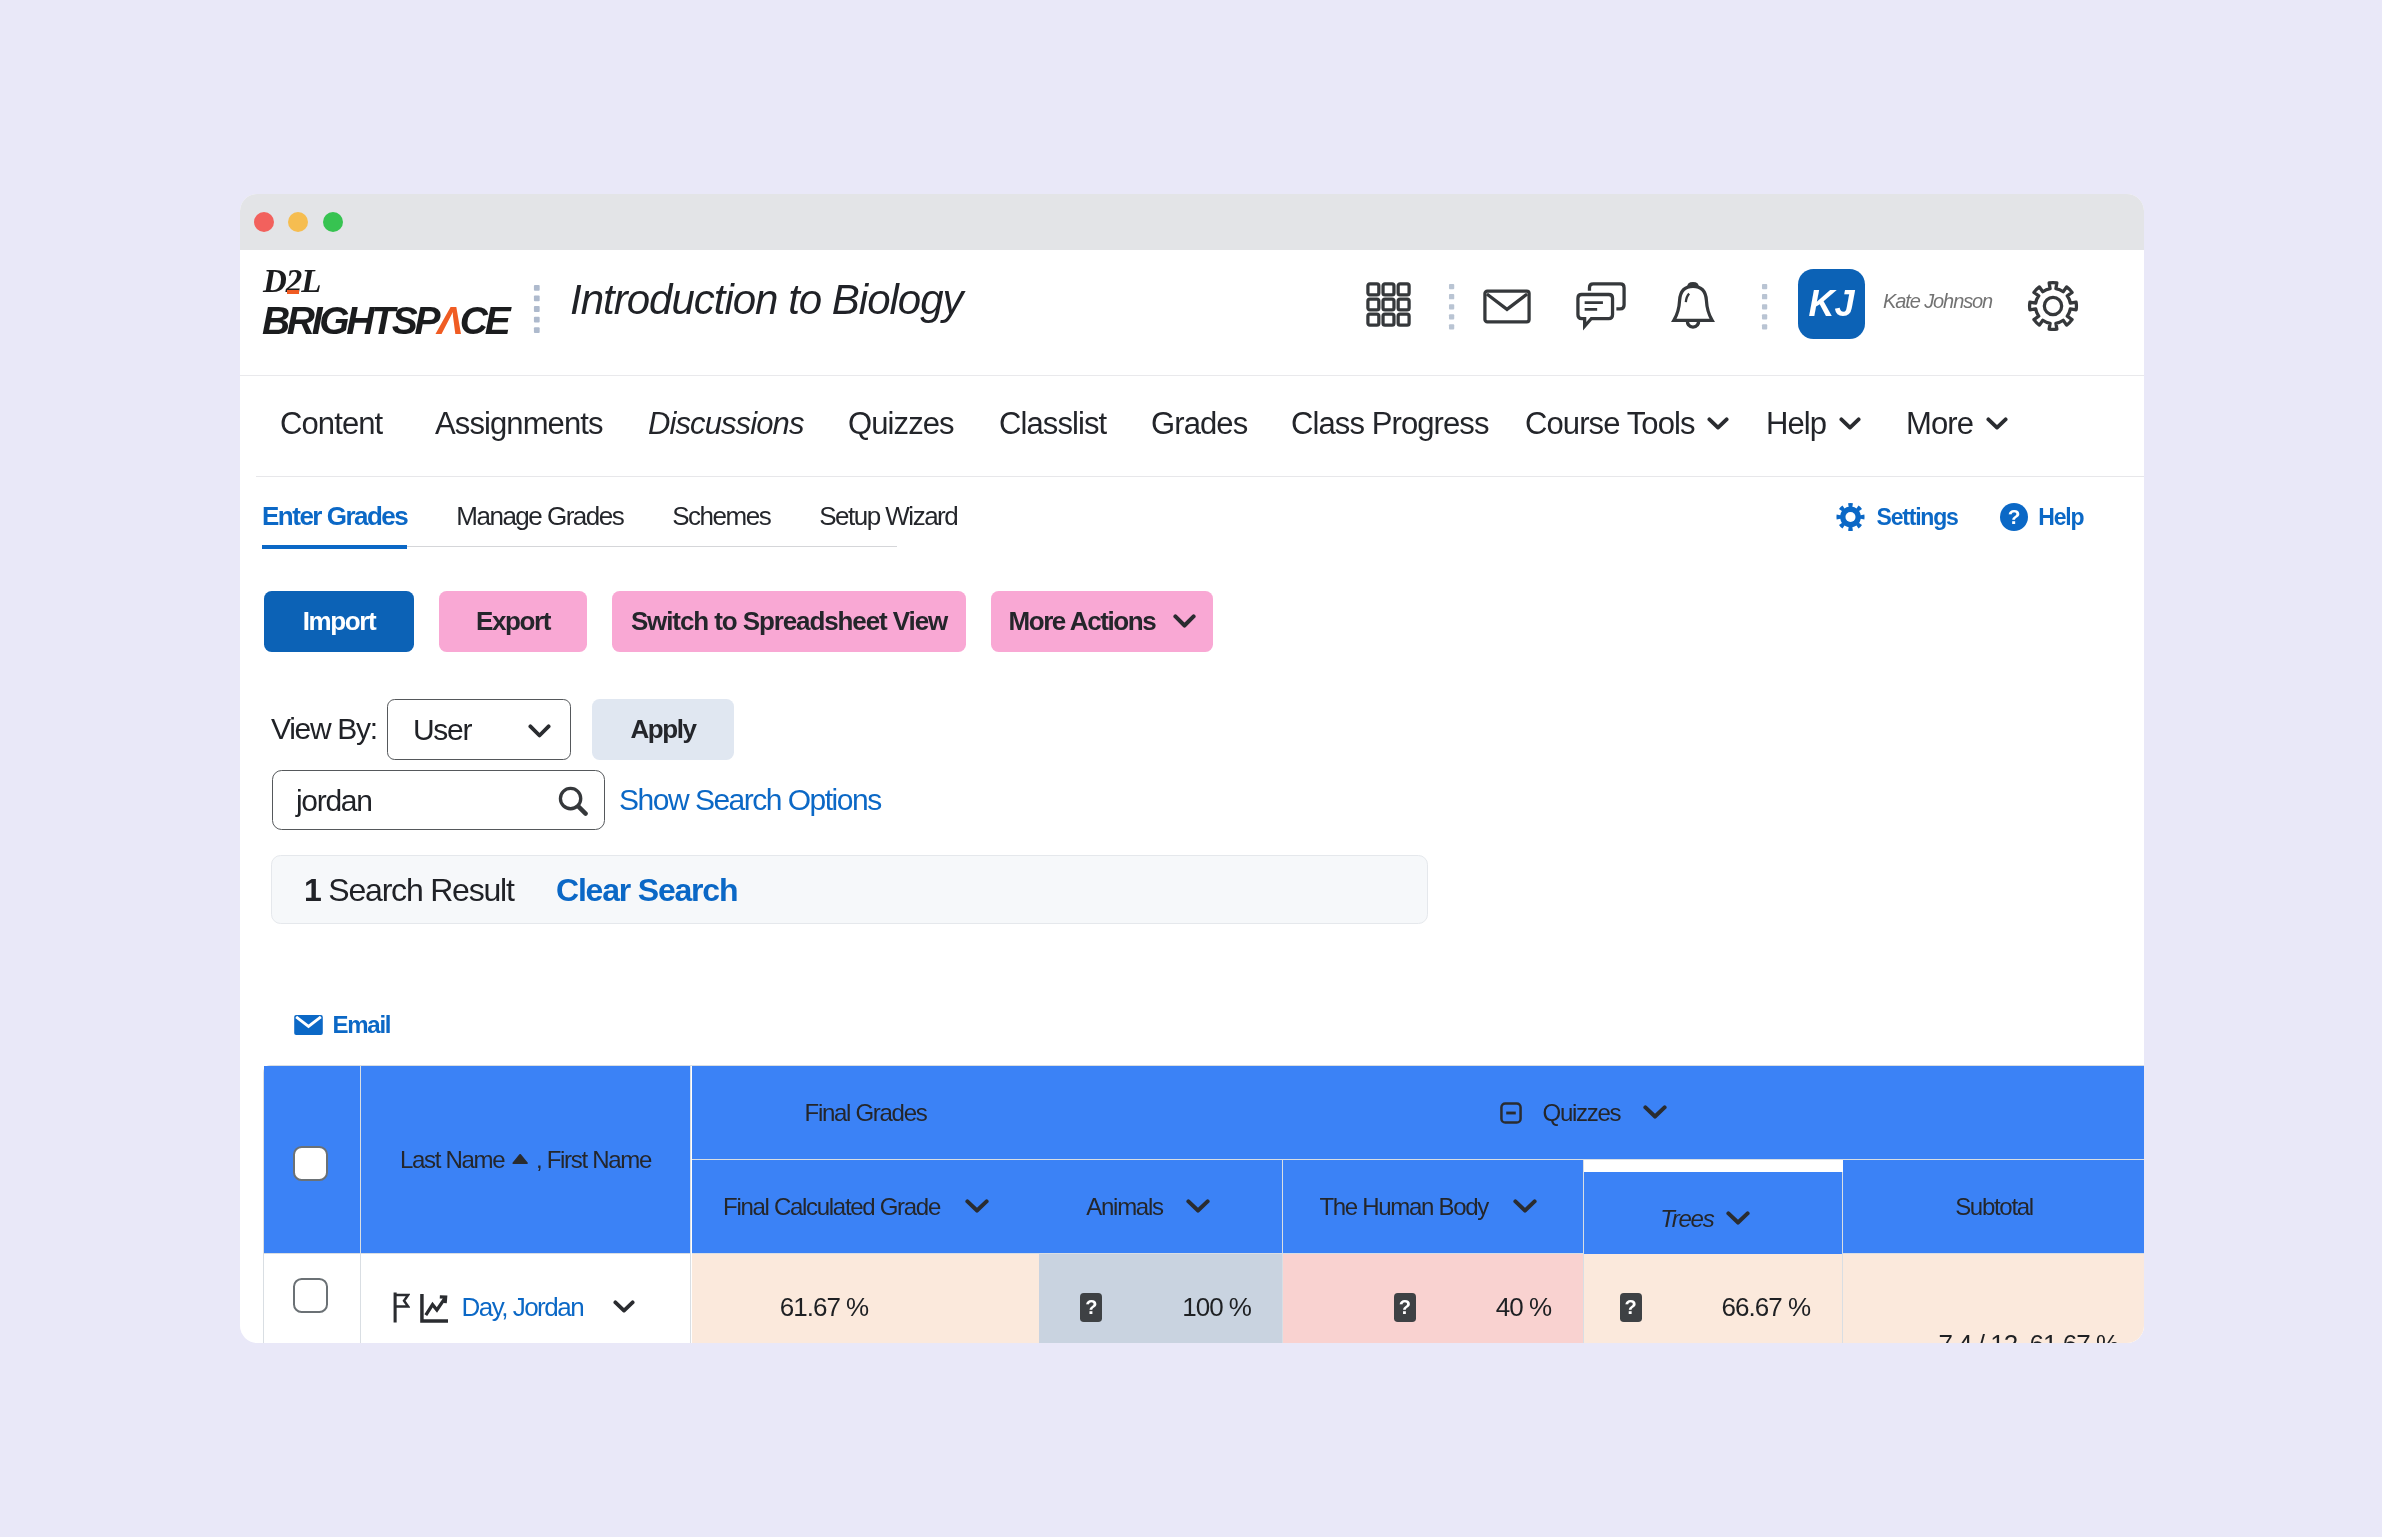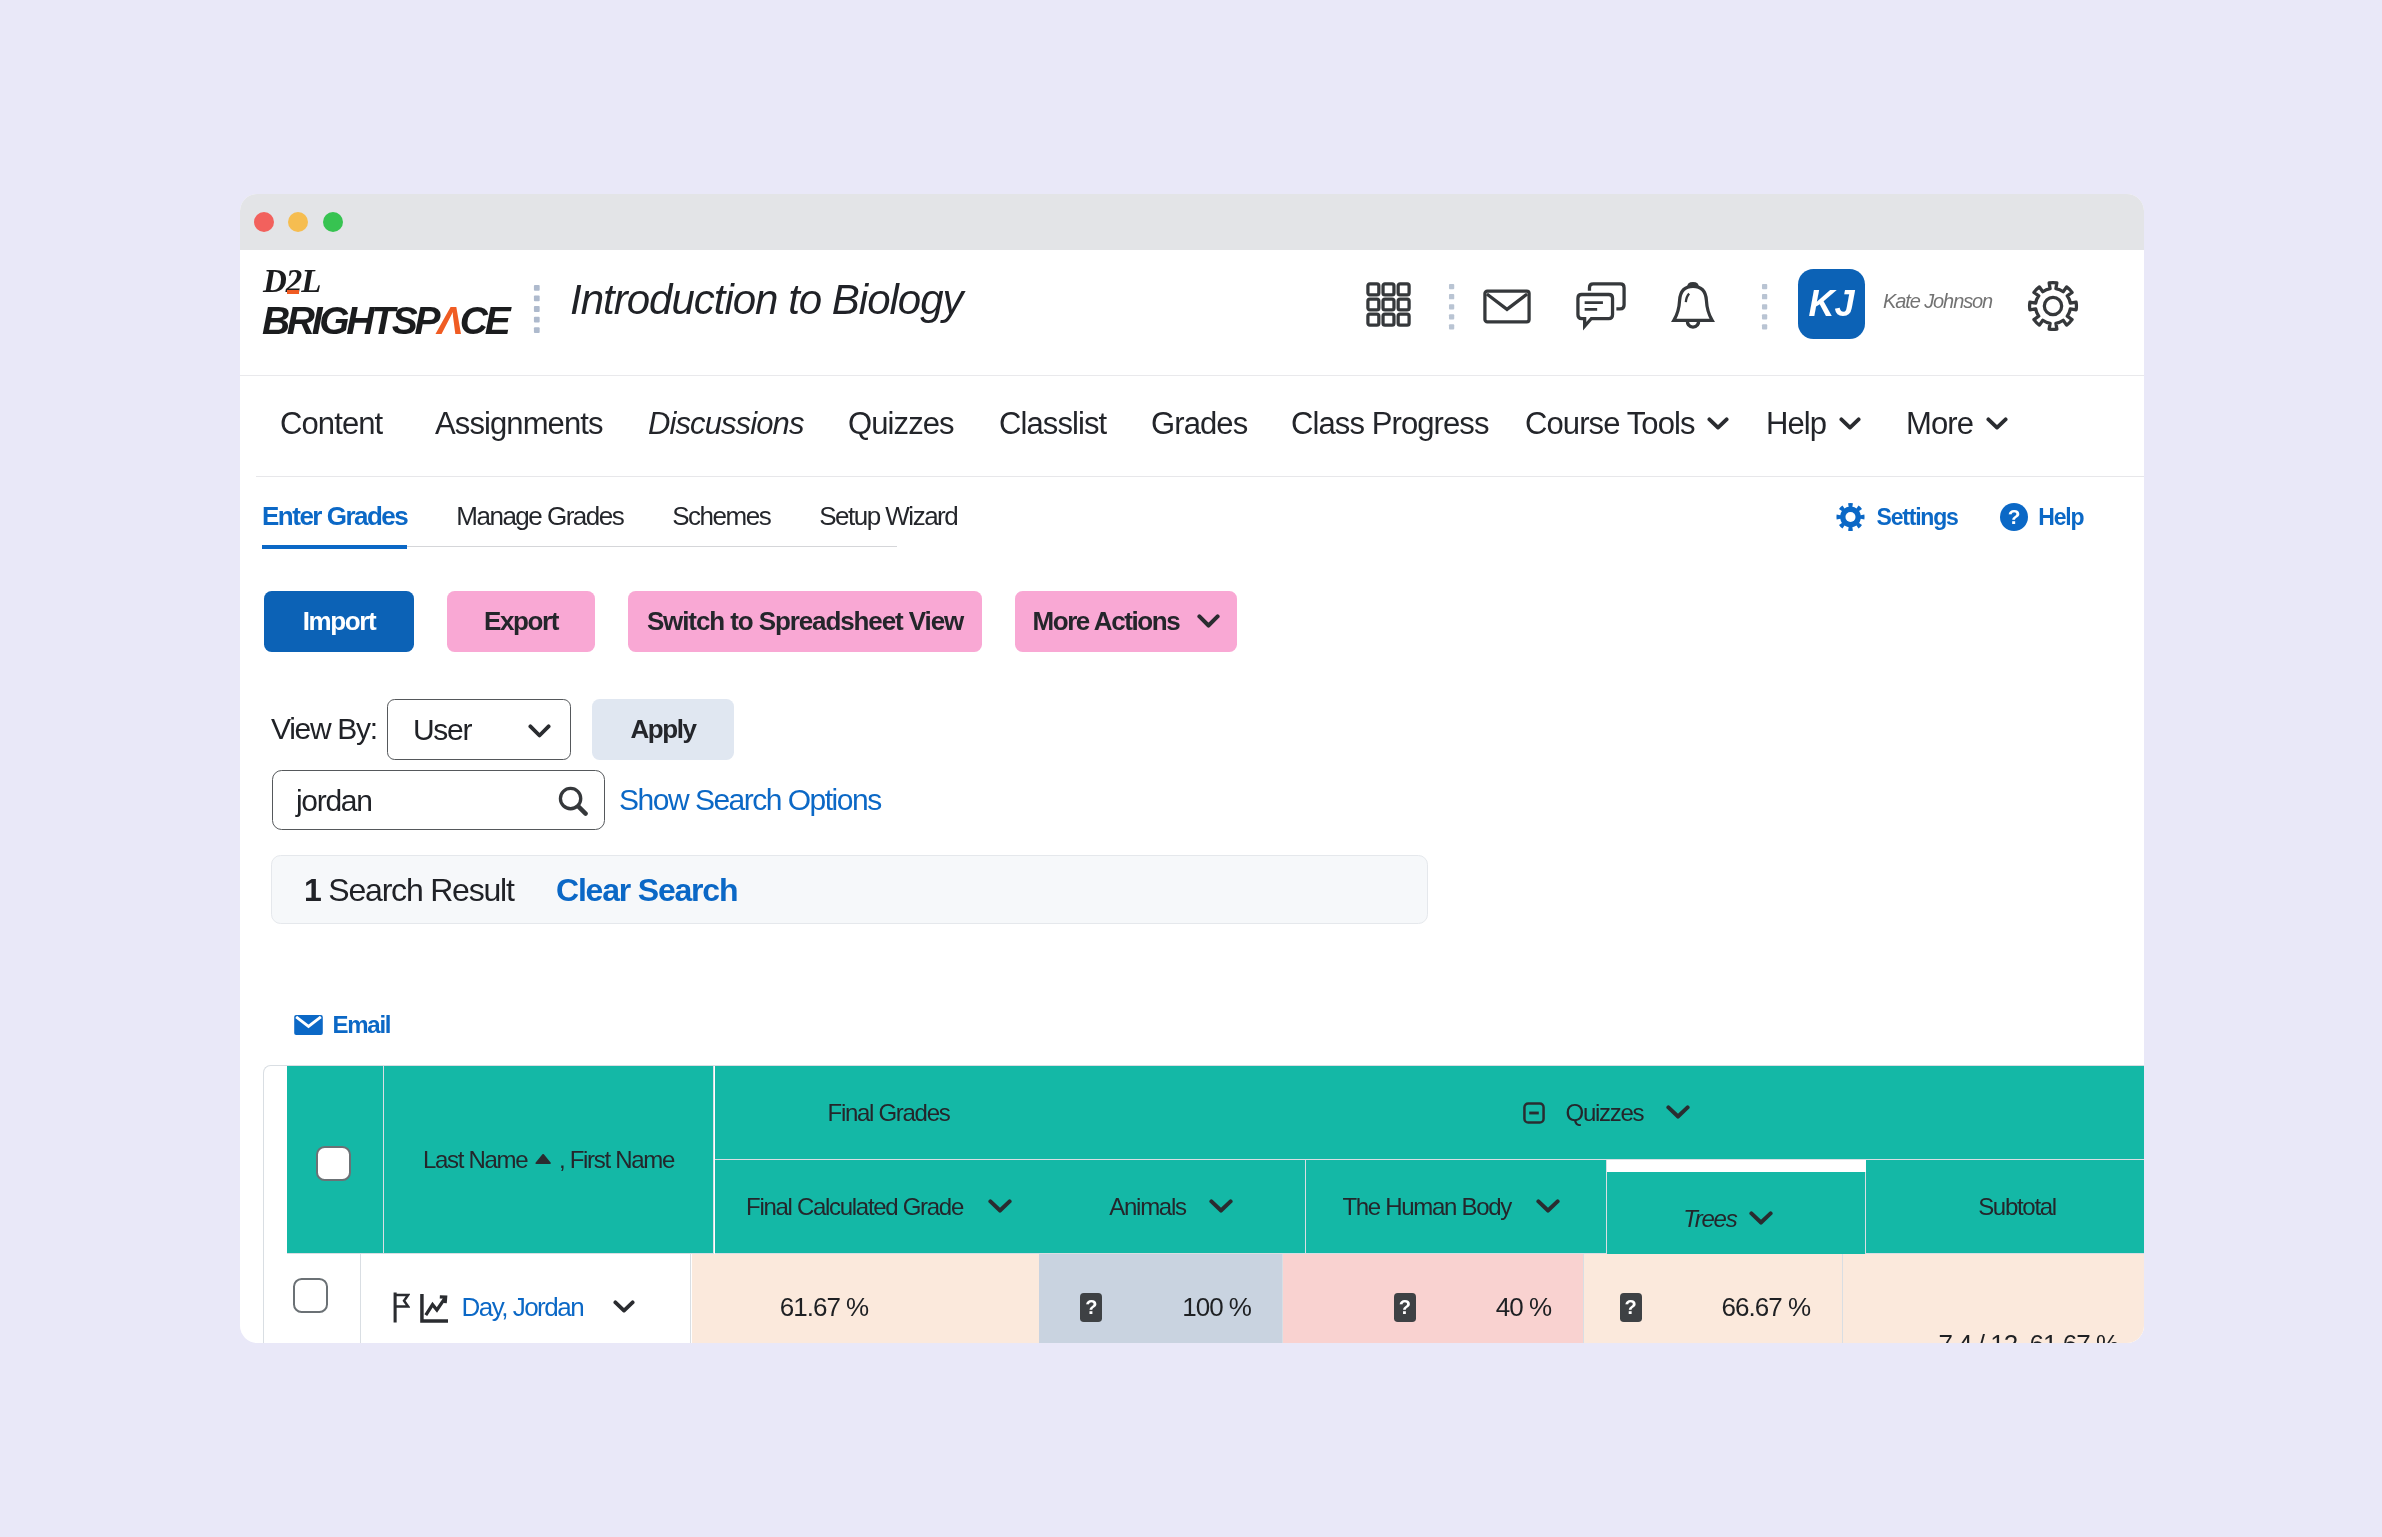--- a/index.html
+++ b/index.html
@@ -18,21 +18,21 @@
   svg { display:block; }
   .tabs { position:absolute; left:22px; top:307px; display:flex; gap:49px; border-bottom:1.9px solid #D5D6D9; width:635px; }
   .tab { font-size:26px; letter-spacing:-1.5px; padding:0 0 13.4px 0; color:#24262B; white-space:nowrap; }
   .tab.active { color:#0B68C6; font-weight:bold; border-bottom:4.8px solid #0B68C6; margin-bottom:-3.4px; }
   .btn { display:inline-flex; align-items:center; justify-content:center; height:61px; border-radius:7.7px; background:#f9a8d4; color:#24262B; font-weight:bold; font-size:26px; letter-spacing:-1.4px; white-space:nowrap; }
   .btn.primary { background:#0C62B6; color:#fff; }
   .fieldlabel { font-size:30px; letter-spacing:-1.3px; color:#202227; }
   .selectbox { position:absolute; border:1.9px solid #55585B; border-radius:7.7px; background:#fff; }
   .qicon { width:22px; height:29px; border-radius:3.8px; background:#3E4144; color:#fff; font-size:20px; font-weight:bold; display:flex; align-items:center; justify-content:center; }
   .cellval { font-size:26px; color:#1E2023; letter-spacing:-1px; }
-  .hcell { background:#14b8a6; border-right:1.9px solid #D9DEE3; border-bottom:1.9px solid #D9DEE3;margin-left:23px; }
+  .hcell { background:#3b82f6; border-right:1.9px solid #D9DEE3; border-bottom:1.9px solid #D9DEE3; }
   .bcell { height:106px; border-right:1.9px solid #D9DEE3; }
   .htext { font-size:24px; color:#24262B; letter-spacing:-1.3px; white-space:nowrap; }
   .cb { width:35px; height:35px; border:2.9px solid #6B7175; border-radius:8.6px; background:#fff; }
 </style>
 </head>
 <body>
 <div class="win">
 
   <div class="titlebar">
     <div class="dot" style="left:14.4px;  background:#F2615D;"></div>
@@ -160,21 +160,21 @@
     </span>
     <span style="display:inline-flex; align-items:center; gap:10.6px;">
       <svg width="28" height="28" viewBox="0 0 31 31">
           <circle cx="15.5" cy="15.5" r="15.5" fill="#0B68C6"></circle>
           <text x="15.5" y="23.5" font-size="23" font-weight="bold" fill="#fff" text-anchor="middle" font-family="Liberation Sans">?</text>
         </svg>
       <span style="font-size:23px; font-weight:bold; letter-spacing:-1.2px;" class="blue">Help</span>
     </span>
   </div>
 
-  <div class="abs" id="btnrow" style="left:24px; top:397px; display:flex; gap:33px;">
+  <div class="abs" id="btnrow" style="left:24px; top:397px; display:flex; gap:25px;">
     <span class="btn primary" style="width:150px;">Import</span>
     <span class="btn" style="width:148px;">Export</span>
     <span class="btn" style="width:354px; letter-spacing:-1.1px;">Switch to Spreadsheet View</span>
     <span class="btn" style="width:222px; gap:17.3px;">More Actions
       <svg width="23" height="14.4" viewBox="0 0 24 15" fill="none" stroke="#2A2C30" stroke-width="4.2" stroke-linecap="round" stroke-linejoin="round">
           <path d="M2.5 2.5 L12 12 L21.5 2.5"></path>
         </svg>
     </span>
   </div>
 

